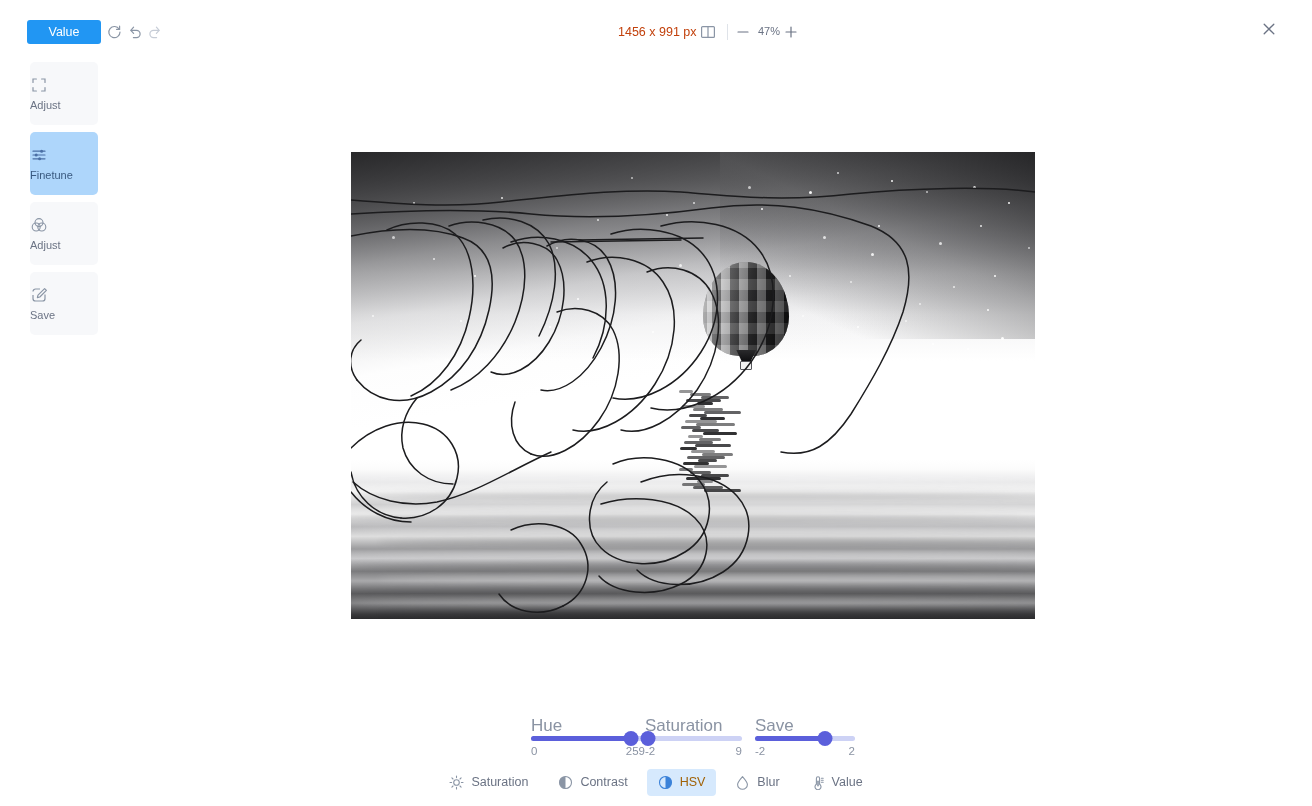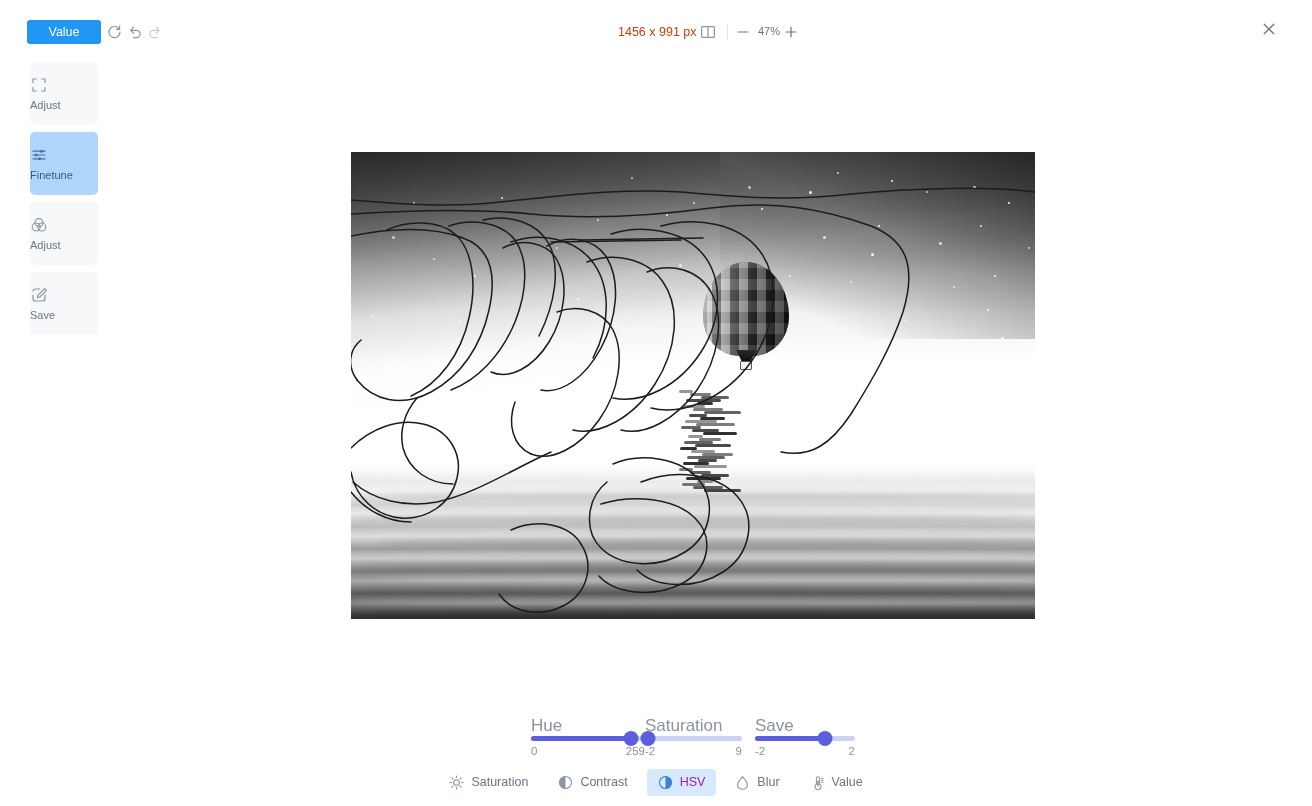--- a/index.html
+++ b/index.html
@@ -233,21 +233,21 @@
     position: absolute; left: 0; top: 766px; width: 1312px; height: 32px;
     display: flex; justify-content: center; align-items: center; gap: 8px;
   }
   .tab {
     display: flex; align-items: center; gap: 7px;
     padding: 6px 11px; border-radius: 4px; cursor: pointer;
     color: #6b7384; font-size: 12.5px;
   }
   .tab .t-icon { width: 15px; height: 15px; color: #8a95a5; }
   .tab .t-icon svg { display: block; width: 15px; height: 15px; }
-  .tab.active { background: #d6e9fd; color: #a21caf; }
+  .tab.active { background: #d6e9fd; color: #a16207; }
   .tab.active .t-icon { color: #3b82d9; }
 </style>
 </head>
 <body>
 
 <div class="app">
 
   <div class="topbar">
     <button class="save-button">Value</button>
 

